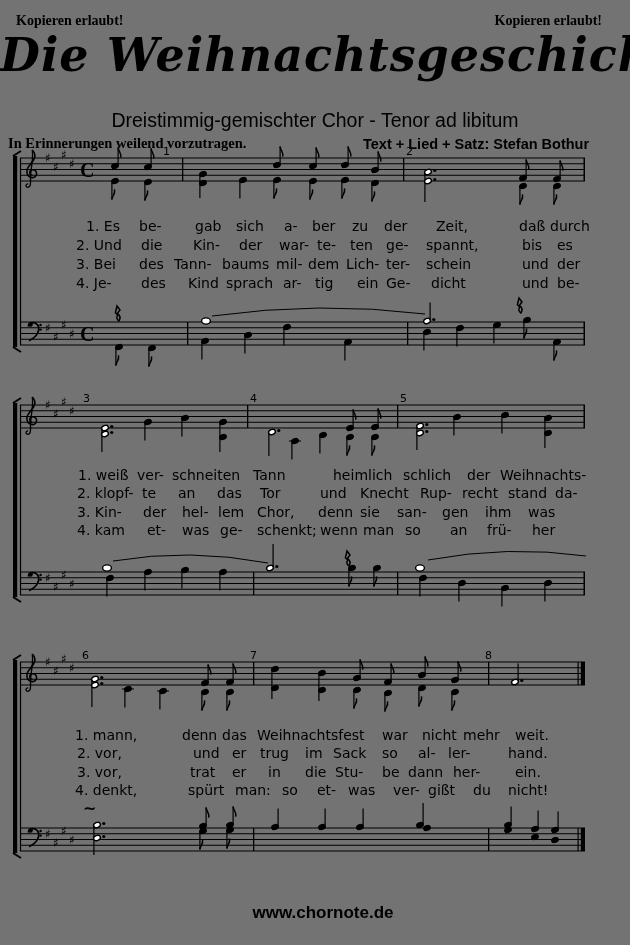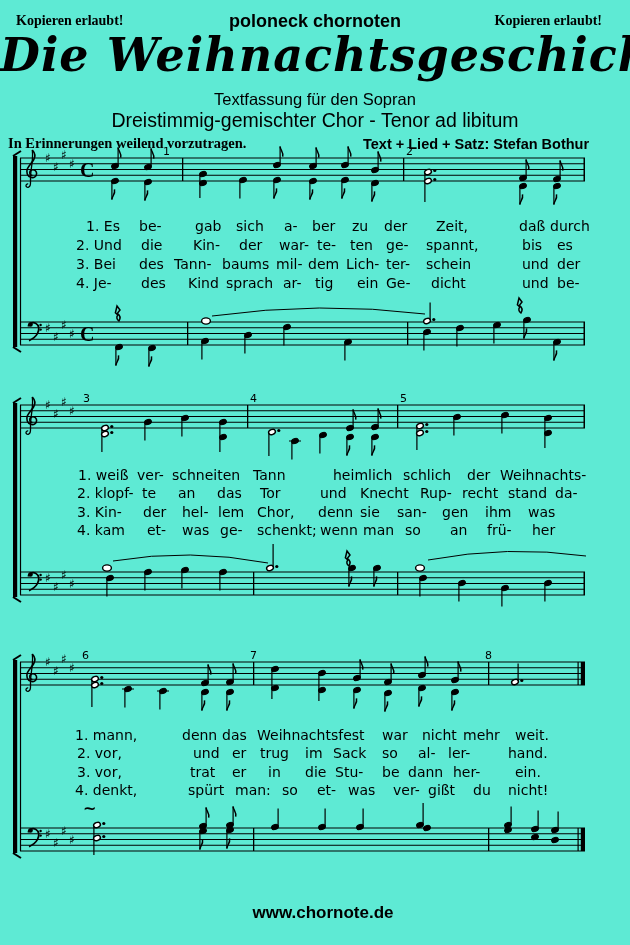--- a/index.html
+++ b/index.html
@@ -1,38 +1,36 @@
 <!DOCTYPE html>
 <html><head>
 <meta charset="utf-8">
 <style>
   html,body{margin:0;padding:0;background:#888;}
-  .page{position:relative;width:630px;height:945px;background:#5eead4;color:#000;overflow:hidden;
+  .page{position:relative;width:630px;height:945px;background:#737373;color:#000;overflow:hidden;
         font-family:"Liberation Sans",sans-serif;}
   .abs{position:absolute;white-space:nowrap;}
   .copy{font-family:"Liberation Serif",serif;font-weight:bold;font-size:14px;}
   .brand{font-weight:bold;font-size:18px;width:100%;text-align:center;}
   .title{font-family:"DejaVu Serif",serif;font-style:italic;font-weight:bold;font-size:46px;
          width:100%;text-align:center;letter-spacing:1px;}
   .sub1{font-size:16.5px;width:100%;text-align:center;}
   .sub2{font-size:19.5px;width:100%;text-align:center;}
   .tempo{font-family:"Liberation Serif",serif;font-weight:bold;font-size:14.5px;}
   .credit{font-weight:bold;font-size:14.5px;text-align:center;}
   .footer{font-weight:bold;font-size:17px;width:100%;text-align:center;margin-left:8px;}
   svg{position:absolute;left:0;top:0;}
 </style>
 </head>
 <body>
 
 <div class="page">
   <div class="abs copy" style="left:16px;top:13px">Kopieren erlaubt!</div>
-  <div class="abs brand" style="left:0;top:11px">poloneck chornoten</div>
   <div class="abs copy" style="right:28px;top:13px;left:auto">Kopieren erlaubt!</div>
   <div class="abs title" style="left:0;top:28px">Die Weihnachtsgeschichte</div>
-  <div class="abs sub1" style="left:0;top:90px">Textfassung für den Sopran</div>
   <div class="abs tempo" style="left:8px;top:135px">In Erinnerungen weilend vorzutragen.</div>
   <div class="abs sub2" style="left:0;top:109px">Dreistimmig-gemischter Chor - Tenor ad libitum</div>
   <div class="abs credit" style="left:363px;top:136px">Text + Lied + Satz: Stefan Bothur</div>
 
   <svg id="music" width="630" height="945" viewBox="0 0 630 945">
       <g>
         <rect x="13" y="156" width="4.2" height="191" fill="#000000"></rect>
         <path d="M13 156 L21 151" stroke="#000000" stroke-width="2" fill="none"></path>
         <path d="M13 347 L21 352" stroke="#000000" stroke-width="2" fill="none"></path>
         <line x1="20.5" y1="158" x2="20.5" y2="345" stroke="#000000" stroke-width="1.2"></line>

